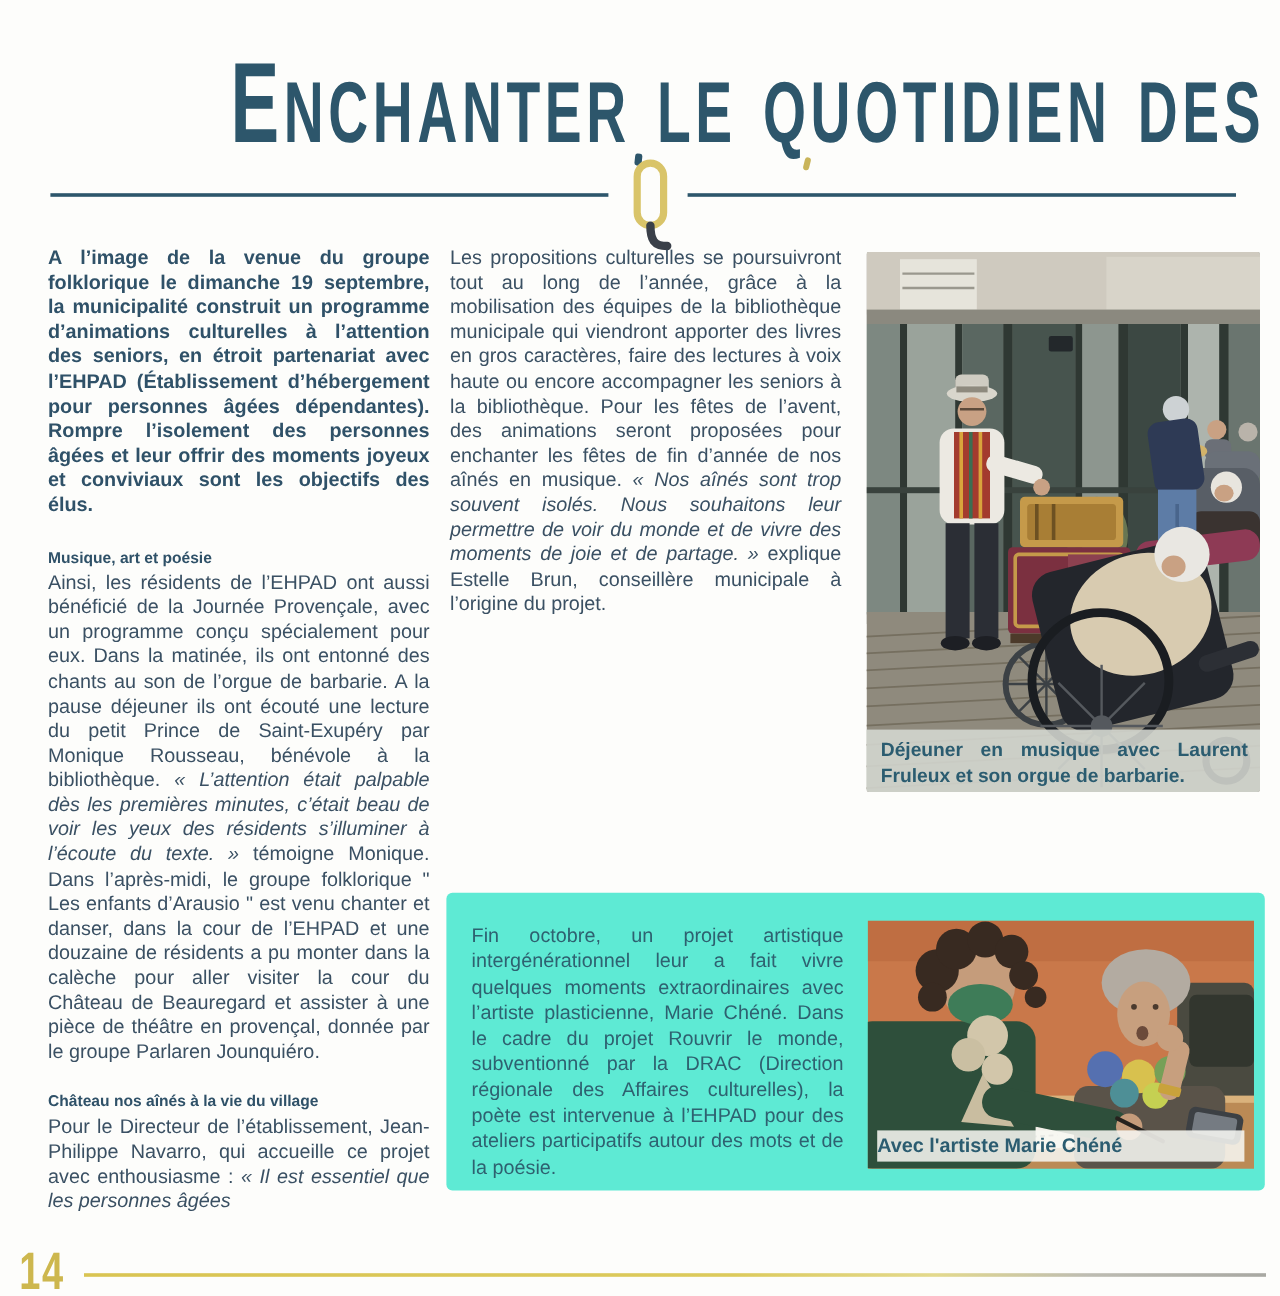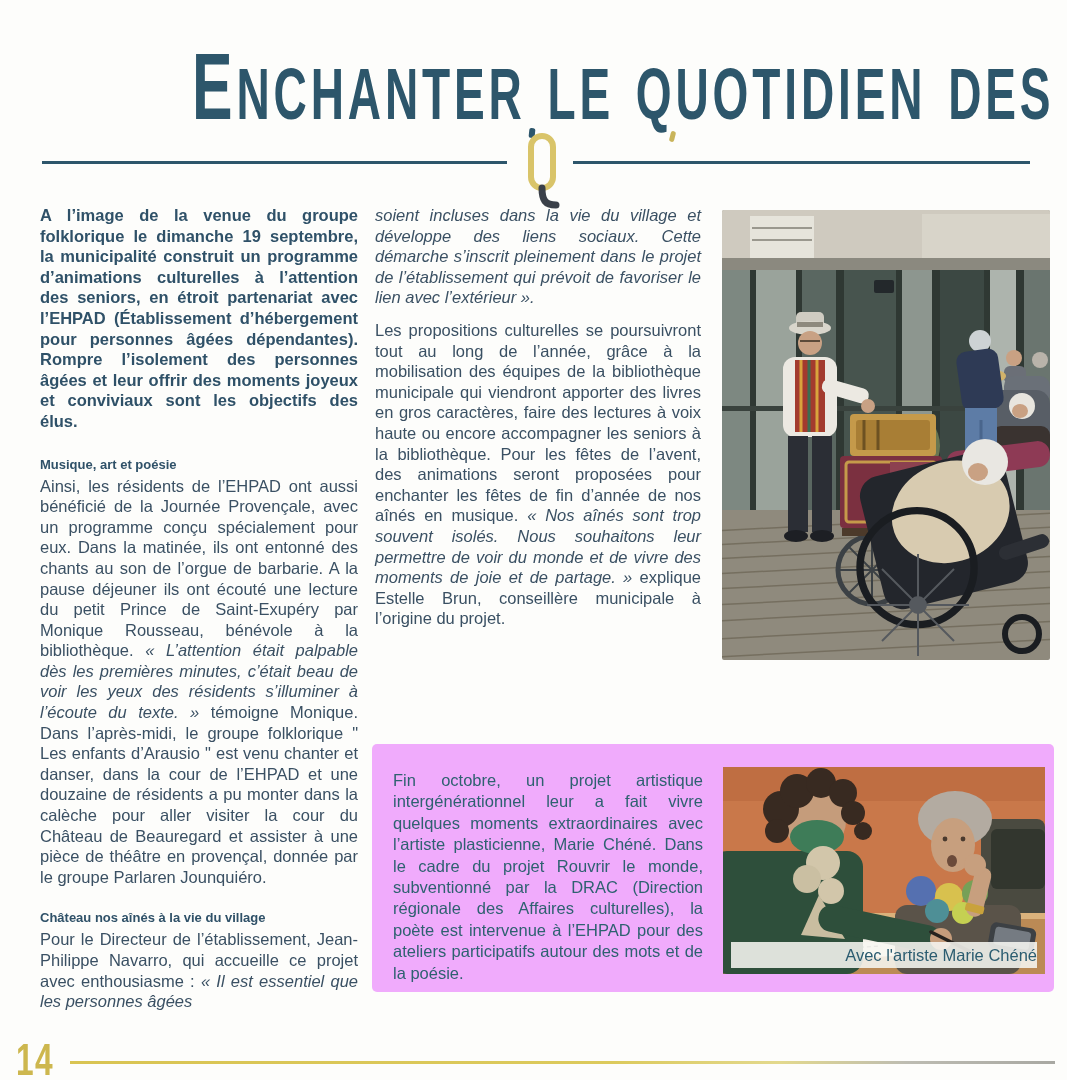--- a/index.html
+++ b/index.html
@@ -40,33 +40,32 @@
   .photo1 svg{display:block;width:328px;height:450px;}
   .photo-cap1{
     position:absolute;left:0;right:0;bottom:0;height:40px;
     background:rgba(213,216,210,0.88);
     padding:7px 10px 5px 12px;
     font-size:16px;font-weight:bold;color:#2b5c70;line-height:22px;
     text-align:justify;text-align-last:left;
   }
   
   .gold-panel{position:absolute;left:372px;top:744px;width:682px;height:248px;
-              background:#f0abfc;border-radius:5px;}
+              background:#5eead4;border-radius:5px;}
   .panel-text{position:absolute;left:21px;top:26px;width:310px;margin:0;
               font-size:16.5px;line-height:21.4px;color:#2e6170;
               text-align:justify;text-align-last:left;}
   .photo2{position:absolute;left:351px;top:23px;width:322px;height:207px;margin:0;
           overflow:hidden;}
   .photo2 svg{display:block;width:322px;height:207px;}
   .photo-cap2{
     position:absolute;left:8px;right:8px;bottom:6px;height:26px;
     background:rgba(247,247,242,0.87);
-    font-size:16.5px;font-weight:normal;color:#2b5c70;line-height:26px;
-    text-align:right;
-    padding-left:19px;
+    font-size:16.5px;font-weight:bold;color:#2b5c70;line-height:26px;
+    text-align:left;
   }
   
   .pagenum{
     position:absolute;left:16px;top:1038px;
     font-size:44px;font-weight:bold;color:#cdb74e;line-height:44px;
     letter-spacing:2px;transform:scaleX(0.72);transform-origin:0 50%;
   }
   .footline{
     position:absolute;left:70px;top:1061px;width:985px;height:3px;
     background:linear-gradient(90deg,#d9c452 0%,#dcca5c 55%,#e3d98d 72%,#bdbcb2 85%,#a8a8a2 100%);
@@ -89,21 +88,20 @@
 
   <section class="col col1">
     <p class="intro">A l’image de la venue du groupe folklorique le dimanche 19 septembre, la municipalité construit un programme d’animations culturelles à l’attention des seniors, en étroit partenariat avec l’EHPAD (Établissement d’hébergement pour personnes âgées dépendantes). Rompre l’isolement des personnes âgées et leur offrir des moments joyeux et conviviaux sont les objectifs des élus.</p>
     <h2>Musique, art et poésie</h2>
     <p><span>Ainsi, les résidents de l’EHPAD ont aussi bénéficié de la Journée Provençale, avec un programme conçu spécialement pour eux. Dans la matinée, ils ont entonné des chants au son de l’orgue de barbarie. A la pause déjeuner ils ont écouté une lecture du petit Prince de Saint-Exupéry par Monique Rousseau, bénévole à la bibliothèque. </span><span class="it">« L’attention était palpable dès les premières minutes, c’était beau de voir les yeux des résidents s’illuminer à l’écoute du texte. »</span><span> témoigne Monique. Dans l’après-midi, le groupe folklorique " Les enfants d’Arausio " est venu chanter et danser, dans la cour de l’EHPAD et une douzaine de résidents a pu monter dans la calèche pour aller visiter la cour du Château de Beauregard et assister à une pièce de théâtre en provençal, donnée par le groupe Parlaren Jounquiéro.</span></p>
     <h2>Château nos aînés à la vie du village</h2>
     <p><span>Pour le Directeur de l’établissement, Jean-Philippe Navarro, qui accueille ce projet avec enthousiasme : </span><span class="it">« Il est essentiel que les personnes âgées</span></p>
   </section>
 
   <section class="col col2">
-    <p class="it">soient incluses dans la vie du village et développe des liens sociaux. Cette démarche s’inscrit pleinement dans le projet de l’établissement qui prévoit de favoriser le lien avec l’extérieur ».</p>
     <p><span>Les propositions culturelles se poursuivront tout au long de l’année, grâce à la mobilisation des équipes de la bibliothèque municipale qui viendront apporter des livres en gros caractères, faire des lectures à voix haute ou encore accompagner les seniors à la bibliothèque. Pour les fêtes de l’avent, des animations seront proposées pour enchanter les fêtes de fin d’année de nos aînés en musique. </span><span class="it">« Nos aînés sont trop souvent isolés. Nous souhaitons leur permettre de voir du monde et de vivre des moments de joie et de partage. »</span><span> explique Estelle Brun, conseillère municipale à l’origine du projet.</span></p>
   </section>
 
   <figure class="photo1">
     <svg viewBox="0 0 328 450" preserveAspectRatio="none" aria-hidden="true">
 
       <rect x="0" y="0" width="328" height="310" fill="#a2a69e"></rect>
       <rect x="0" y="0" width="328" height="52" fill="#cfcabf"></rect>
       <rect x="28" y="6" width="64" height="42" fill="#e6e4db"></rect>
       <line x1="30" y1="18" x2="90" y2="18" stroke="#9a988e" stroke-width="2"></line>
@@ -225,20 +223,21 @@
       <g stroke="#55595e" stroke-width="2">
         <line x1="196" y1="344" x2="196" y2="446"></line>
           <line x1="145" y1="395" x2="247" y2="395"></line>
         <line x1="160" y1="359" x2="232" y2="431"></line>
           <line x1="232" y1="359" x2="160" y2="431"></line>
       </g>
       <circle cx="196" cy="395" r="9" fill="#55595e"></circle>
       <circle cx="300" cy="424" r="17" fill="none" stroke="#1a1d21" stroke-width="6"></circle>
       <rect x="276" y="330" width="52" height="14" rx="7" fill="#2c2f35" transform="rotate(-18 302 337)"></rect>
     </svg>
+    <figcaption class="photo-cap1">Déjeuner en musique avec Laurent Fruleux et son orgue de barbarie.</figcaption>
   </figure>
 
   <aside class="gold-panel">
     <p class="panel-text">Fin octobre, un projet artistique intergénérationnel leur a fait vivre quelques moments extraordinaires avec l’artiste plasticienne, Marie Chéné. Dans le cadre du projet Rouvrir le monde, subventionné par la DRAC (Direction régionale des Affaires culturelles), la poète est intervenue à l’EHPAD pour des ateliers participatifs autour des mots et de la poésie.</p>
     <figure class="photo2">
       <svg viewBox="0 0 322 207" preserveAspectRatio="none" aria-hidden="true">
         <rect x="0" y="0" width="322" height="207" fill="#c9784a"></rect>
         <rect x="0" y="0" width="322" height="34" fill="#bf6e42"></rect>
         <rect x="258" y="52" width="64" height="116" rx="8" fill="#4a4a40"></rect>
         <rect x="268" y="62" width="54" height="60" rx="6" fill="#32362e"></rect>

